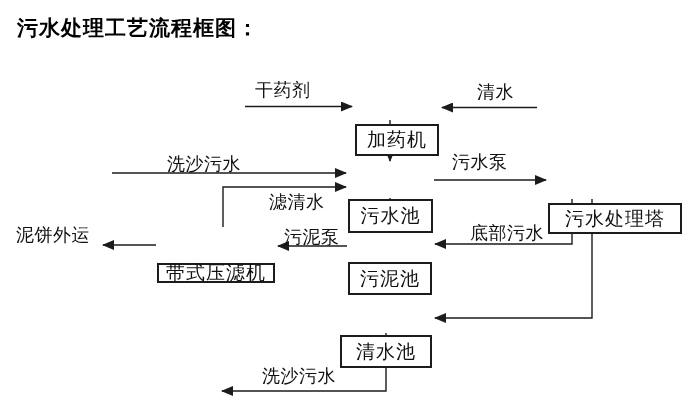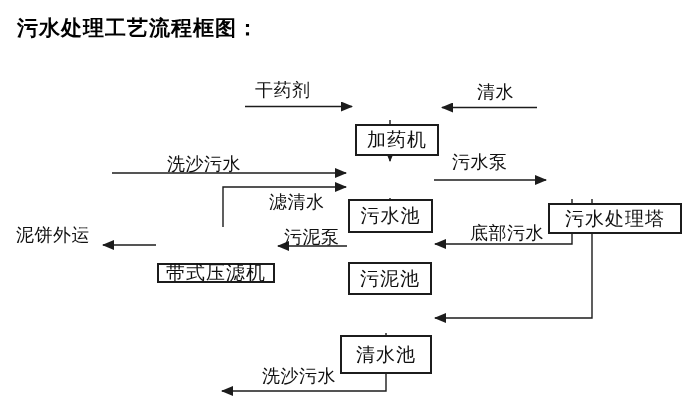--- a/index.html
+++ b/index.html
@@ -81,21 +81,21 @@
     <path class="wire" d="M572,199 L572,244 L435,244" marker-end="url(#ah)"></path>
     <path class="wire" d="M592,199 L592,318 L435,318" marker-end="url(#ah)"></path>
     <path class="wire" d="M386,333 L386,391 L222,391" marker-end="url(#ah)"></path>
   </svg>
 
   <div class="node" style="left:355px;top:88px;width:84px;height:32px">加药机</div>
   <div class="node" style="left:348px;top:163px;width:85px;height:34px">污水池</div>
   <div class="node" style="left:348px;top:226px;width:84px;height:33px">污泥池</div>
   <div class="node" style="left:548px;top:167px;width:134px;height:31px">污水处理塔</div>
   <div class="node" style="left:157px;top:227px;width:118px;height:20px">带式压滤机</div>
-  <div class="node" style="left:340px;top:299px;width:92px;height:39px">清水池</div>
+  <div class="node" style="left:340px;top:299px;width:92px;height:33px">清水池</div>
 
   <span class="lbl" style="left:255px;top:78px">干药剂</span>
   <span class="lbl" style="left:477px;top:80px">清水</span>
   <span class="lbl" style="left:167px;top:152px">洗沙污水</span>
   <span class="lbl" style="left:452px;top:150px">污水泵</span>
   <span class="lbl" style="left:269px;top:190px">滤清水</span>
   <span class="lbl" style="left:284px;top:225px">污泥泵</span>
   <span class="lbl" style="left:470px;top:221px">底部污水</span>
   <span class="lbl" style="left:16px;top:223px">泥饼外运</span>
   <span class="lbl" style="left:262px;top:364px">洗沙污水</span>

